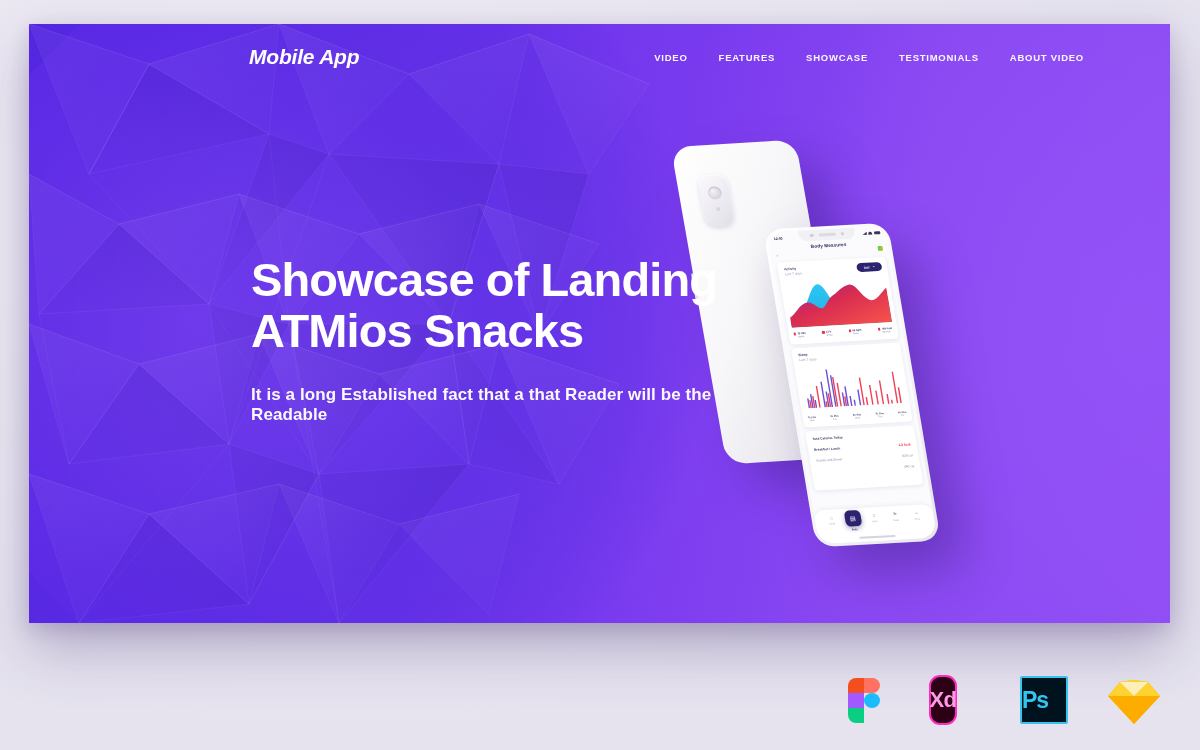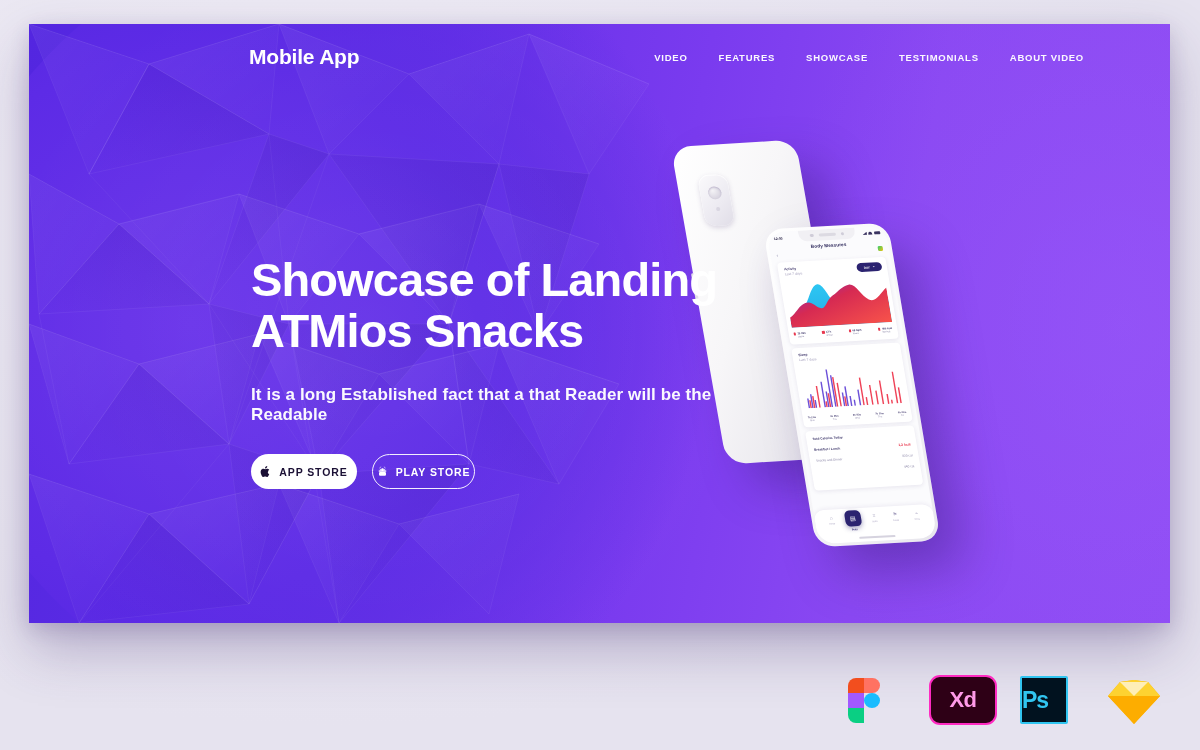--- a/index.html
+++ b/index.html
@@ -56,20 +56,21 @@
     display:flex; align-items:center;
     padding:0 58px 0 220px;
     z-index:6;
   }
   .brand {
     color:#ffffff;
     font-size:21px;
     font-weight:bold;
     letter-spacing:-.2px;
     white-space:nowrap;
+    font-style:italic;
   }
   .nav {
     margin-left:auto;
     display:flex; align-items:center;
     gap:31px;
     padding-right:28px;
   }
   .nav-item {
     color:#ffffff;
     font-size:9.5px;
@@ -340,21 +341,21 @@
   .figma { display:grid; grid-template-columns:16px 16px; grid-template-rows:15px 15px 15px; justify-content:center; align-content:center; }
   .fg { display:block; }
   .fg1 { background:#f24e1e; border-radius:8px 0 0 0; }
   .fg2 { background:#ff7262; border-radius:0 8px 8px 0; }
   .fg3 { background:#a259ff; border-radius:0 0 0 0; }
   .fg4 { background:#1abcfe; border-radius:50%; }
   .fg5 { background:#0acf83; border-radius:0 0 0 8px; }
   .fg-empty { background:transparent; }
 
   .xd {
-    width:68px; height:50px; margin:3px;
+    width:28px; height:50px; margin:3px;
     border-radius:11px;
     background:#2e0016;
     border:2.6px solid #ff2bc2;
     display:flex; align-items:center; justify-content:center;
   }
   .xd span { color:#ff9ae8; font-size:22px; font-weight:bold; letter-spacing:-.6px; }
 
   .ps {
     width:48px; height:48px; margin:4px;
     border-radius:2px;
@@ -453,43 +454,20 @@
     </nav>
   </header>
 
   <div class="hero-copy">
     <h1 class="hero-title">
       <span class="l1">Showcase of Landing</span>
       <span class="l2">ATMios Snacks</span>
     </h1>
     <p class="hero-sub">It is a long Established fact that a that Reader will be the Readable</p>
 
-    <div class="cta-row">
-      <button class="btn btn-primary">
-        <span>
-          <svg width="11" height="13" viewBox="0 0 24 28" fill="#1b1035">
-            <path d="M17.6 14.9c0-3.1 2.5-4.6 2.6-4.7-1.4-2.1-3.6-2.4-4.4-2.4-1.9-.2-3.6 1.1-4.6 1.1-.9 0-2.4-1.1-3.9-1-2 0-3.9 1.2-4.9 3C.3 14.5 1.8 20 3.8 23c1 1.5 2.1 3.1 3.6 3.1 1.5-.1 2-1 3.8-1s2.2 1 3.8.9c1.6 0 2.6-1.5 3.5-3 1.1-1.7 1.6-3.4 1.6-3.5-.1 0-3.1-1.2-3.1-4.6zM14.6 5.6c.8-1 1.4-2.4 1.2-3.8-1.2.1-2.7.8-3.6 1.8-.8.9-1.5 2.3-1.3 3.7 1.4.1 2.8-.7 3.7-1.7z"></path>
-          </svg>
-        </span>
-        <span>APP STORE</span>
-      </button>
-
-      <button class="btn btn-ghost">
-        <span>
-          <svg width="11" height="12" viewBox="0 0 24 26" fill="#ffffff">
-            <path d="M12 6c4 0 7.3 2.5 7.8 5.7H4.2C4.7 8.5 8 6 12 6zM7.7 2.1 6.4 4.3M16.3 2.1l1.3 2.2" stroke="#ffffff" stroke-width="1.4" fill="none" stroke-linecap="round"></path>
-            <path d="M12 6.6c3.6 0 6.6 2.2 7.1 5.1H4.9C5.4 8.8 8.4 6.6 12 6.6z"></path>
-            <rect x="4.4" y="13" width="15.2" height="8.4" rx="2.4"></rect>
-            <circle cx="8.6" cy="9.6" r=".85" fill="#7b3bef"></circle>
-            <circle cx="15.4" cy="9.6" r=".85" fill="#7b3bef"></circle>
-          </svg>
-        </span>
-        <span>PLAY STORE</span>
-      </button>
-    </div>
   </div>
 
   <div class="phones">
 
     <div class="phone-back">
       <div class="cam-bump">
         <div class="cam-lens"></div>
         <div class="cam-flash"></div>
       </div>
       <div class="side-btn"></div>

